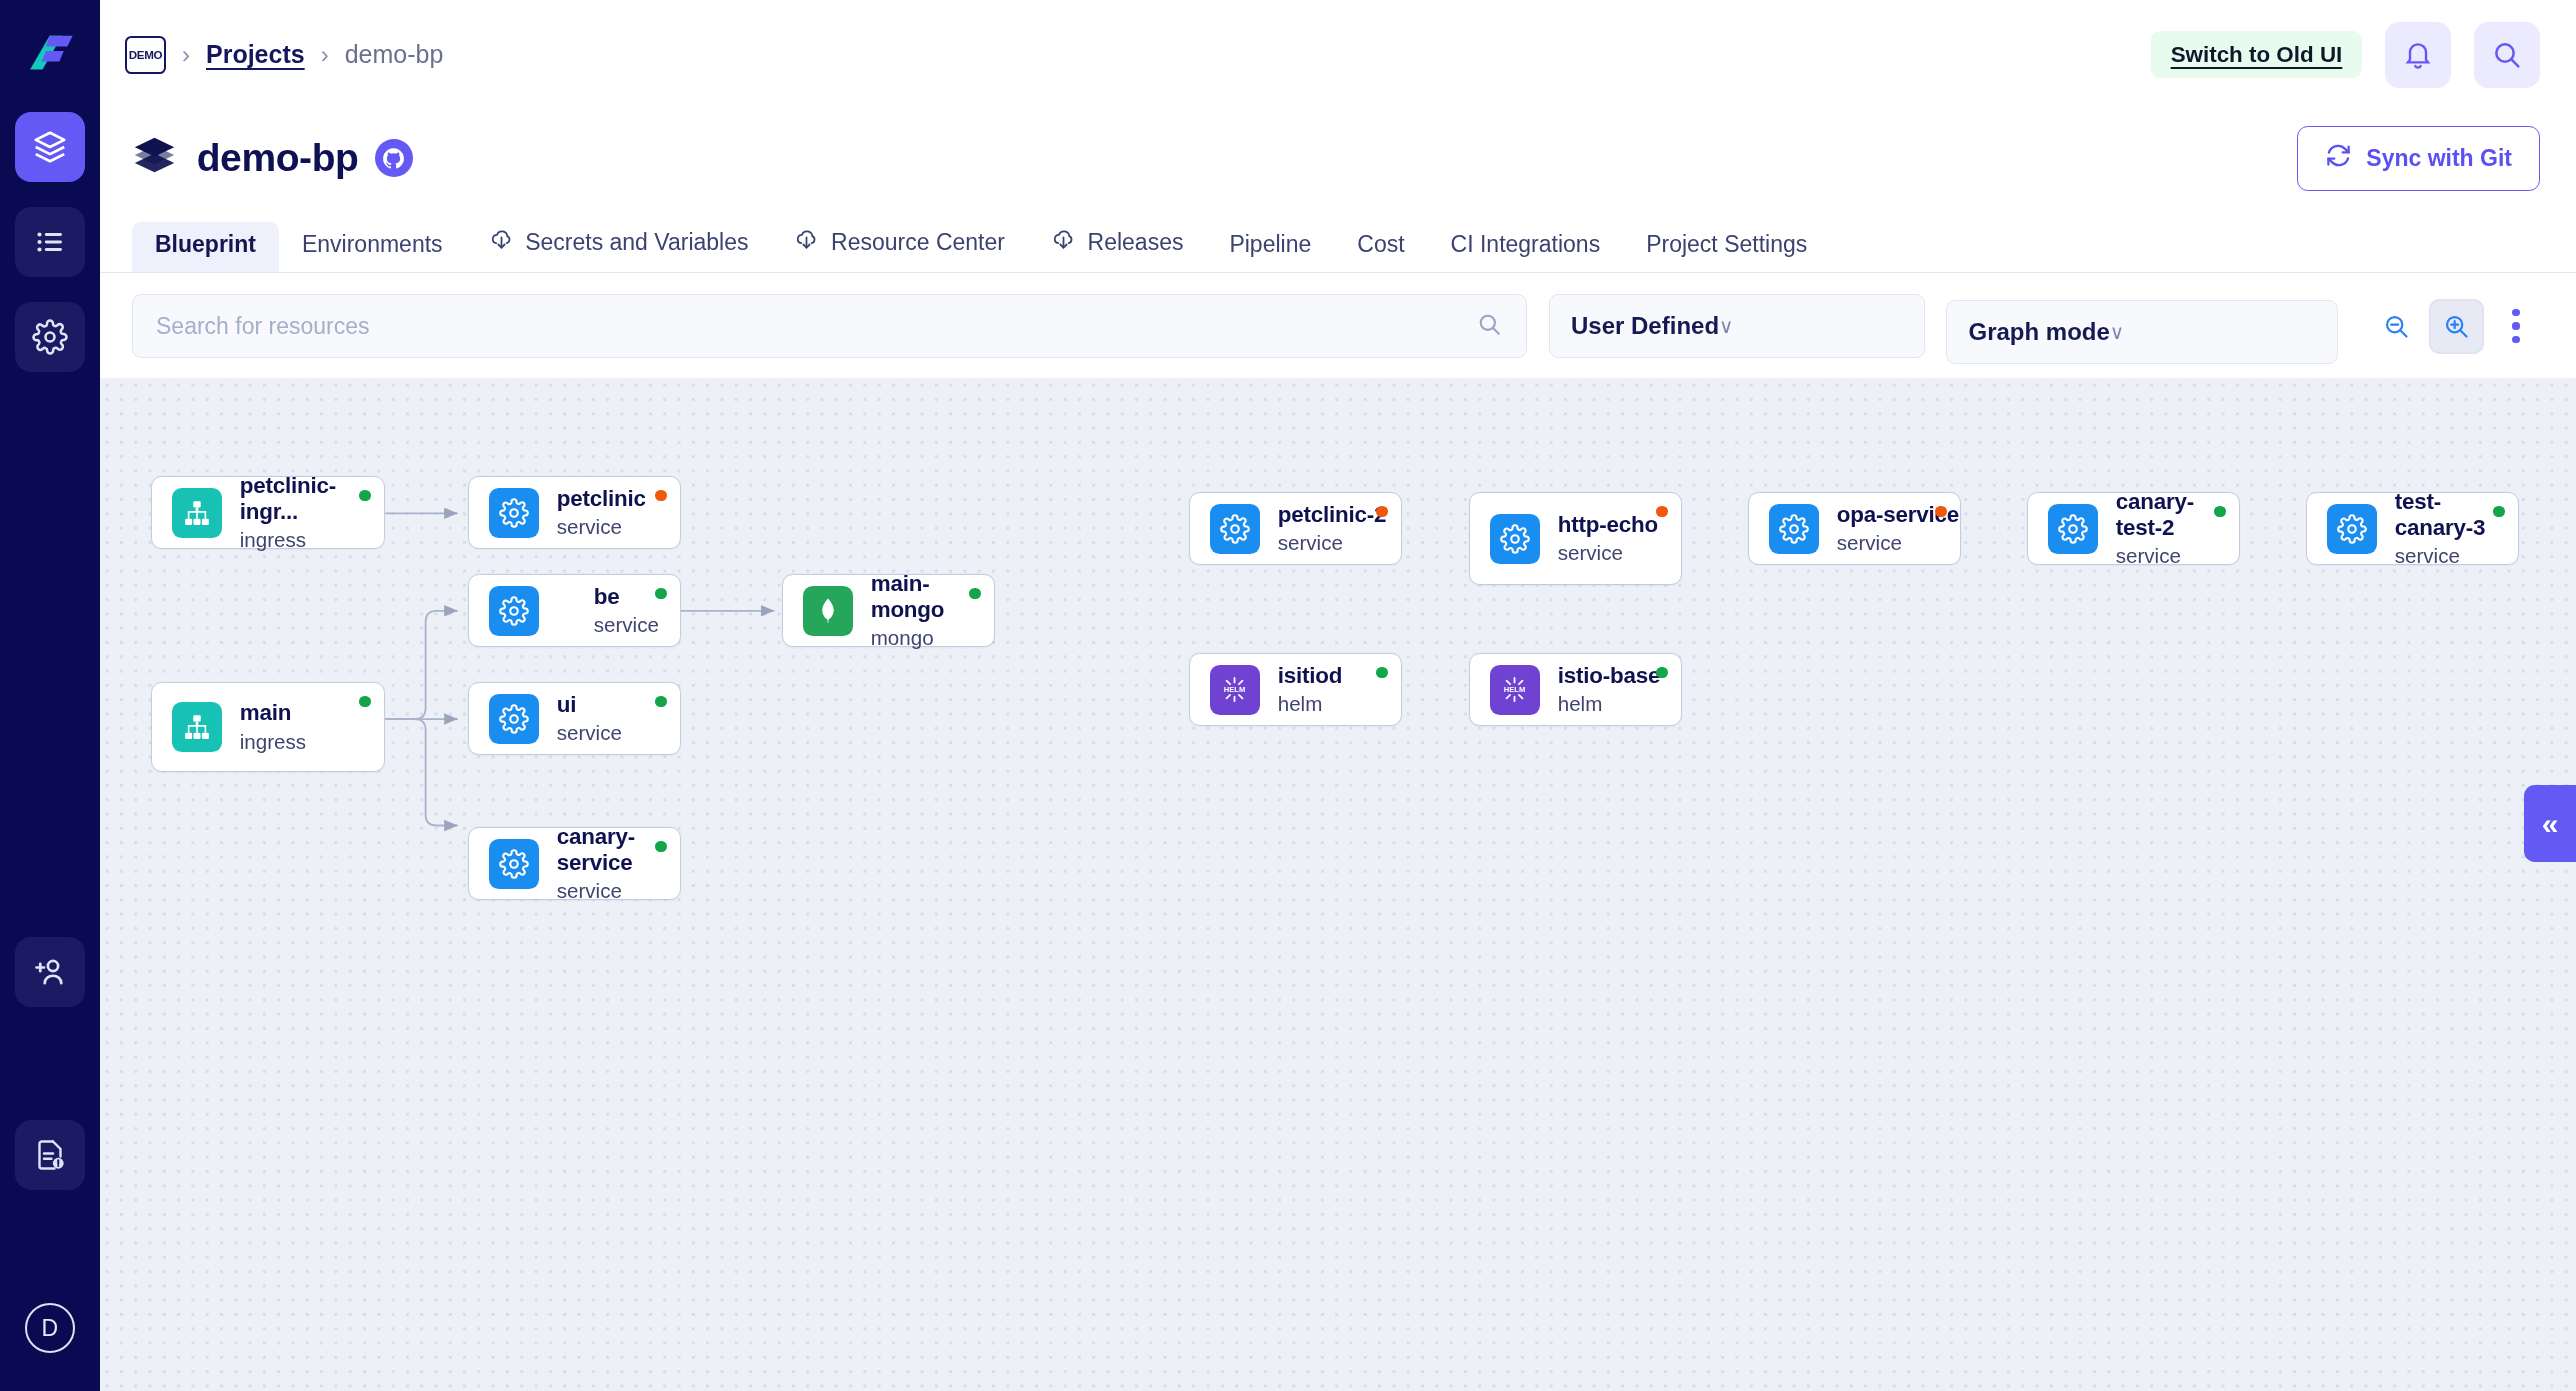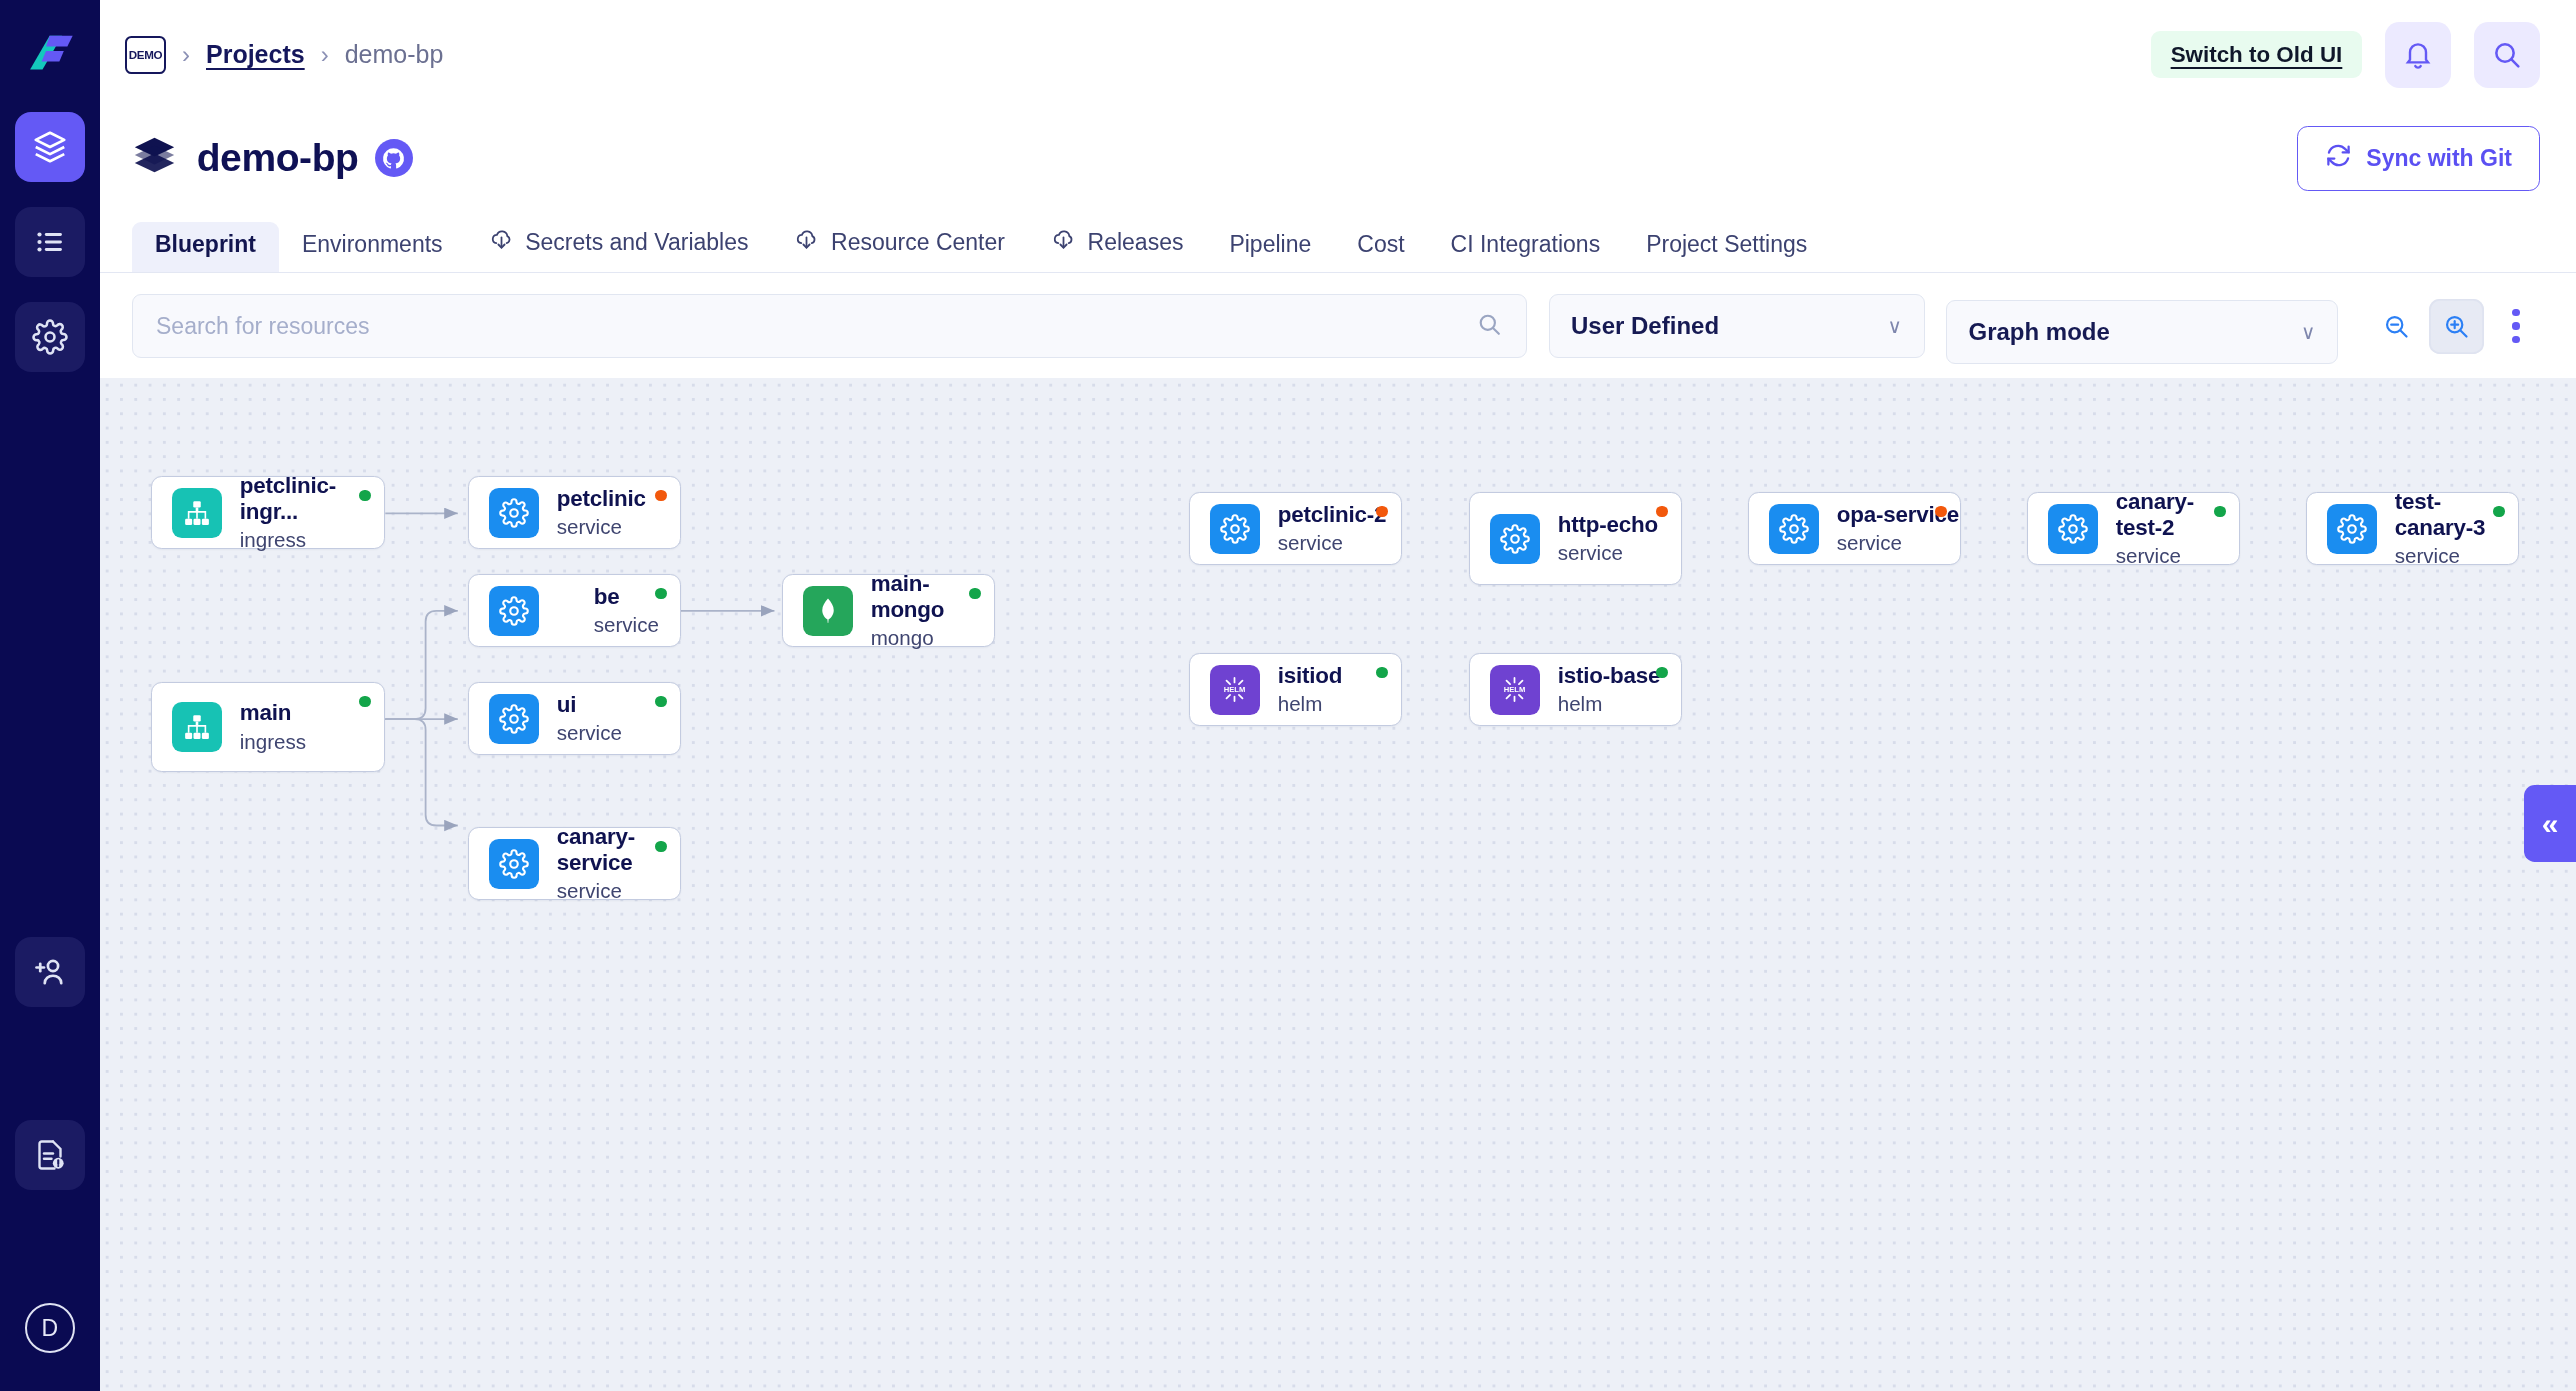--- a/index.html
+++ b/index.html
@@ -108,21 +108,21 @@
     border: 0.9px solid #e1e6f1; border-radius: 9px;
     display: flex; align-items: center; padding: 0 23px;
   }
   .search-wrap input {
     flex: 1; border: none; outline: none; background: transparent;
     font-size: 23px; color: #32386a; font-family: "Liberation Sans", sans-serif;
   }
   .search-wrap input::placeholder { color: #a5aecb; }
   .dd {
     height: 64px; background: #f8f9fd; border: 0.9px solid #e1e6f1; border-radius: 9px;
-    display: flex; align-items: center; justify-content: space-between;
+    display: flex; align-items: center; 
     padding: 0 21.5px; font-size: 24px; color: #161a53; font-weight: bold;
   }
   .dd.w1 { flex: 0 0 376px; }
   .dd.w2 { flex: 0 0 392px; margin-top: 12px; }
   .chev { color: #7e86ad; font-size: 19.7px; font-weight: normal; }
   .zoom-grp { display: flex; align-items: center; gap: 5.4px; margin-left: 9px; }
   .zbtn { width: 55px; height: 55px; border-radius: 10.7px;
     display:flex; align-items:center; justify-content:center; }
   .zbtn.sel { background: #e7eaf4; box-shadow: inset 0 0 0 1.8px #dfe3f0; }
   .kebab { width: 39px; height: 55px; display:flex; flex-direction:column; gap:6.3px;

